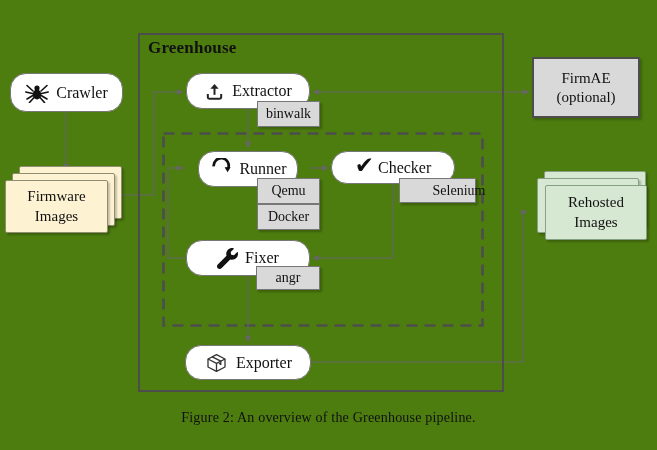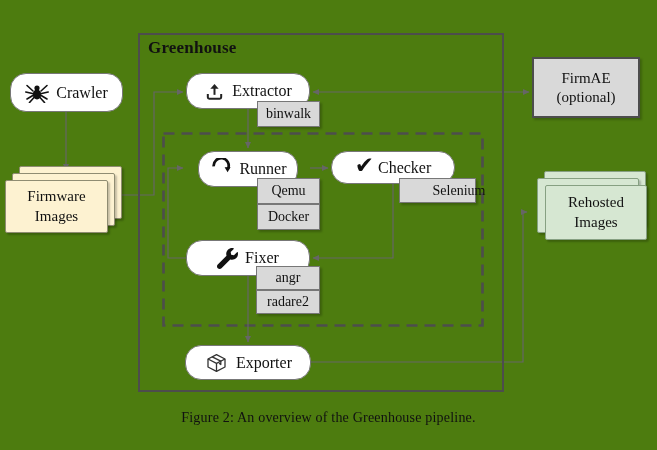--- a/index.html
+++ b/index.html
@@ -184,21 +184,20 @@
 
   <div class="abs rbox n-fixer">
     <span class="icon">
       <svg width="21" height="21" viewBox="0 0 512 512">
         <path fill="#111" d="M507.73 109.1c-2.24-9.03-13.54-12.09-20.12-5.51l-74.36 74.36-67.88-11.31-11.31-67.88 74.36-74.36c6.62-6.62 3.43-17.9-5.66-20.16-47.38-11.74-99.55.91-136.58 37.93-39.64 39.64-50.55 97.1-34.05 147.2L18.74 402.76c-24.99 24.99-24.99 65.51 0 90.5 24.99 24.99 65.51 24.99 90.5 0l213.21-213.21c50.12 16.71 107.47 5.68 147.37-34.22 37.07-37.07 49.7-89.32 37.91-136.73z"></path>
       </svg>
     </span>
     <span>Fixer</span>
   </div>
   <div class="abs tool t-angr">angr</div>
-  <div class="abs tool t-radare2">radare2</div>
 
   <div class="abs rbox n-export">
     <span class="icon">
       <svg width="25" height="24" viewBox="0 0 25 24">
         <g fill="none" stroke="#333" stroke-width="1.3" stroke-linejoin="round">
           <path d="M4,8 L12.5,3.6 L21,8 L21,16 L12.5,20.4 L4,16 Z"></path>
           <path d="M4,8 L12.5,12.4 L21,8"></path>
           <path d="M12.5,12.4 L12.5,20.4"></path>
           <path d="M8.2,5.8 L16.8,10.2 L16.8,13.6 L15,12.2"></path>
         </g>

